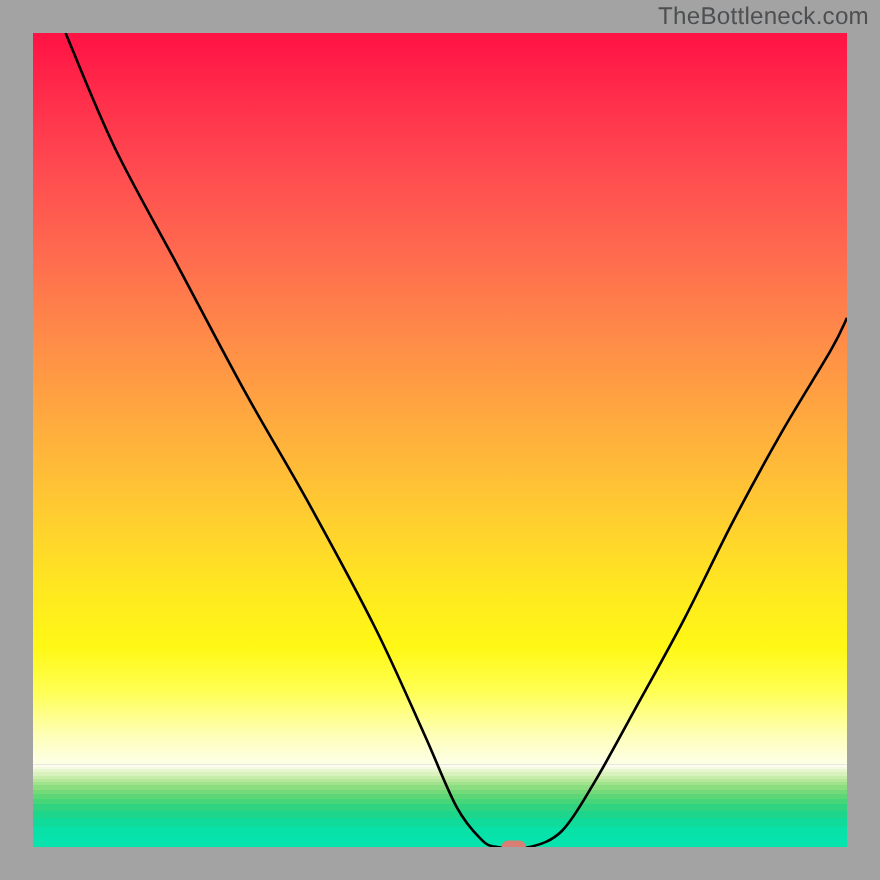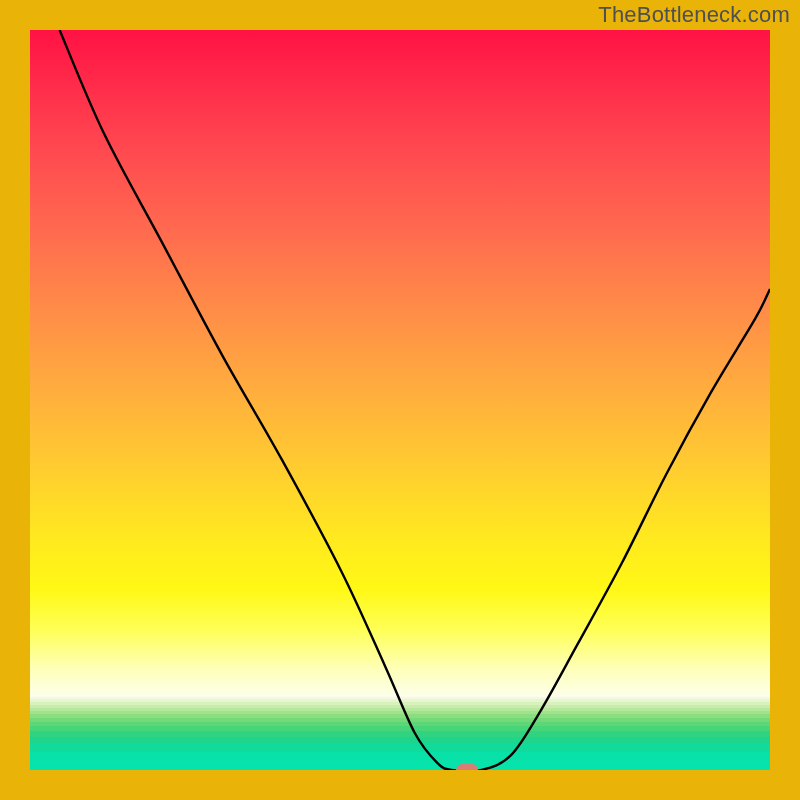--- a/index.html
+++ b/index.html
@@ -8,21 +8,21 @@
     width: 800px;
     height: 800px;
     background: #000;
     overflow: hidden;
     font-family: Arial, Helvetica, sans-serif;
   }
   .outer {
     position: relative;
     width: 800px;
     height: 800px;
-    background: #eab308;
+    background: #a3a3a3;
   }
   .watermark {
     position: absolute;
     top: 2px;
     right: 10px;
     color: #4d4f51;
     font-size: 22px;
     font-weight: 500;
     letter-spacing: 0.2px;
     z-index: 50;

